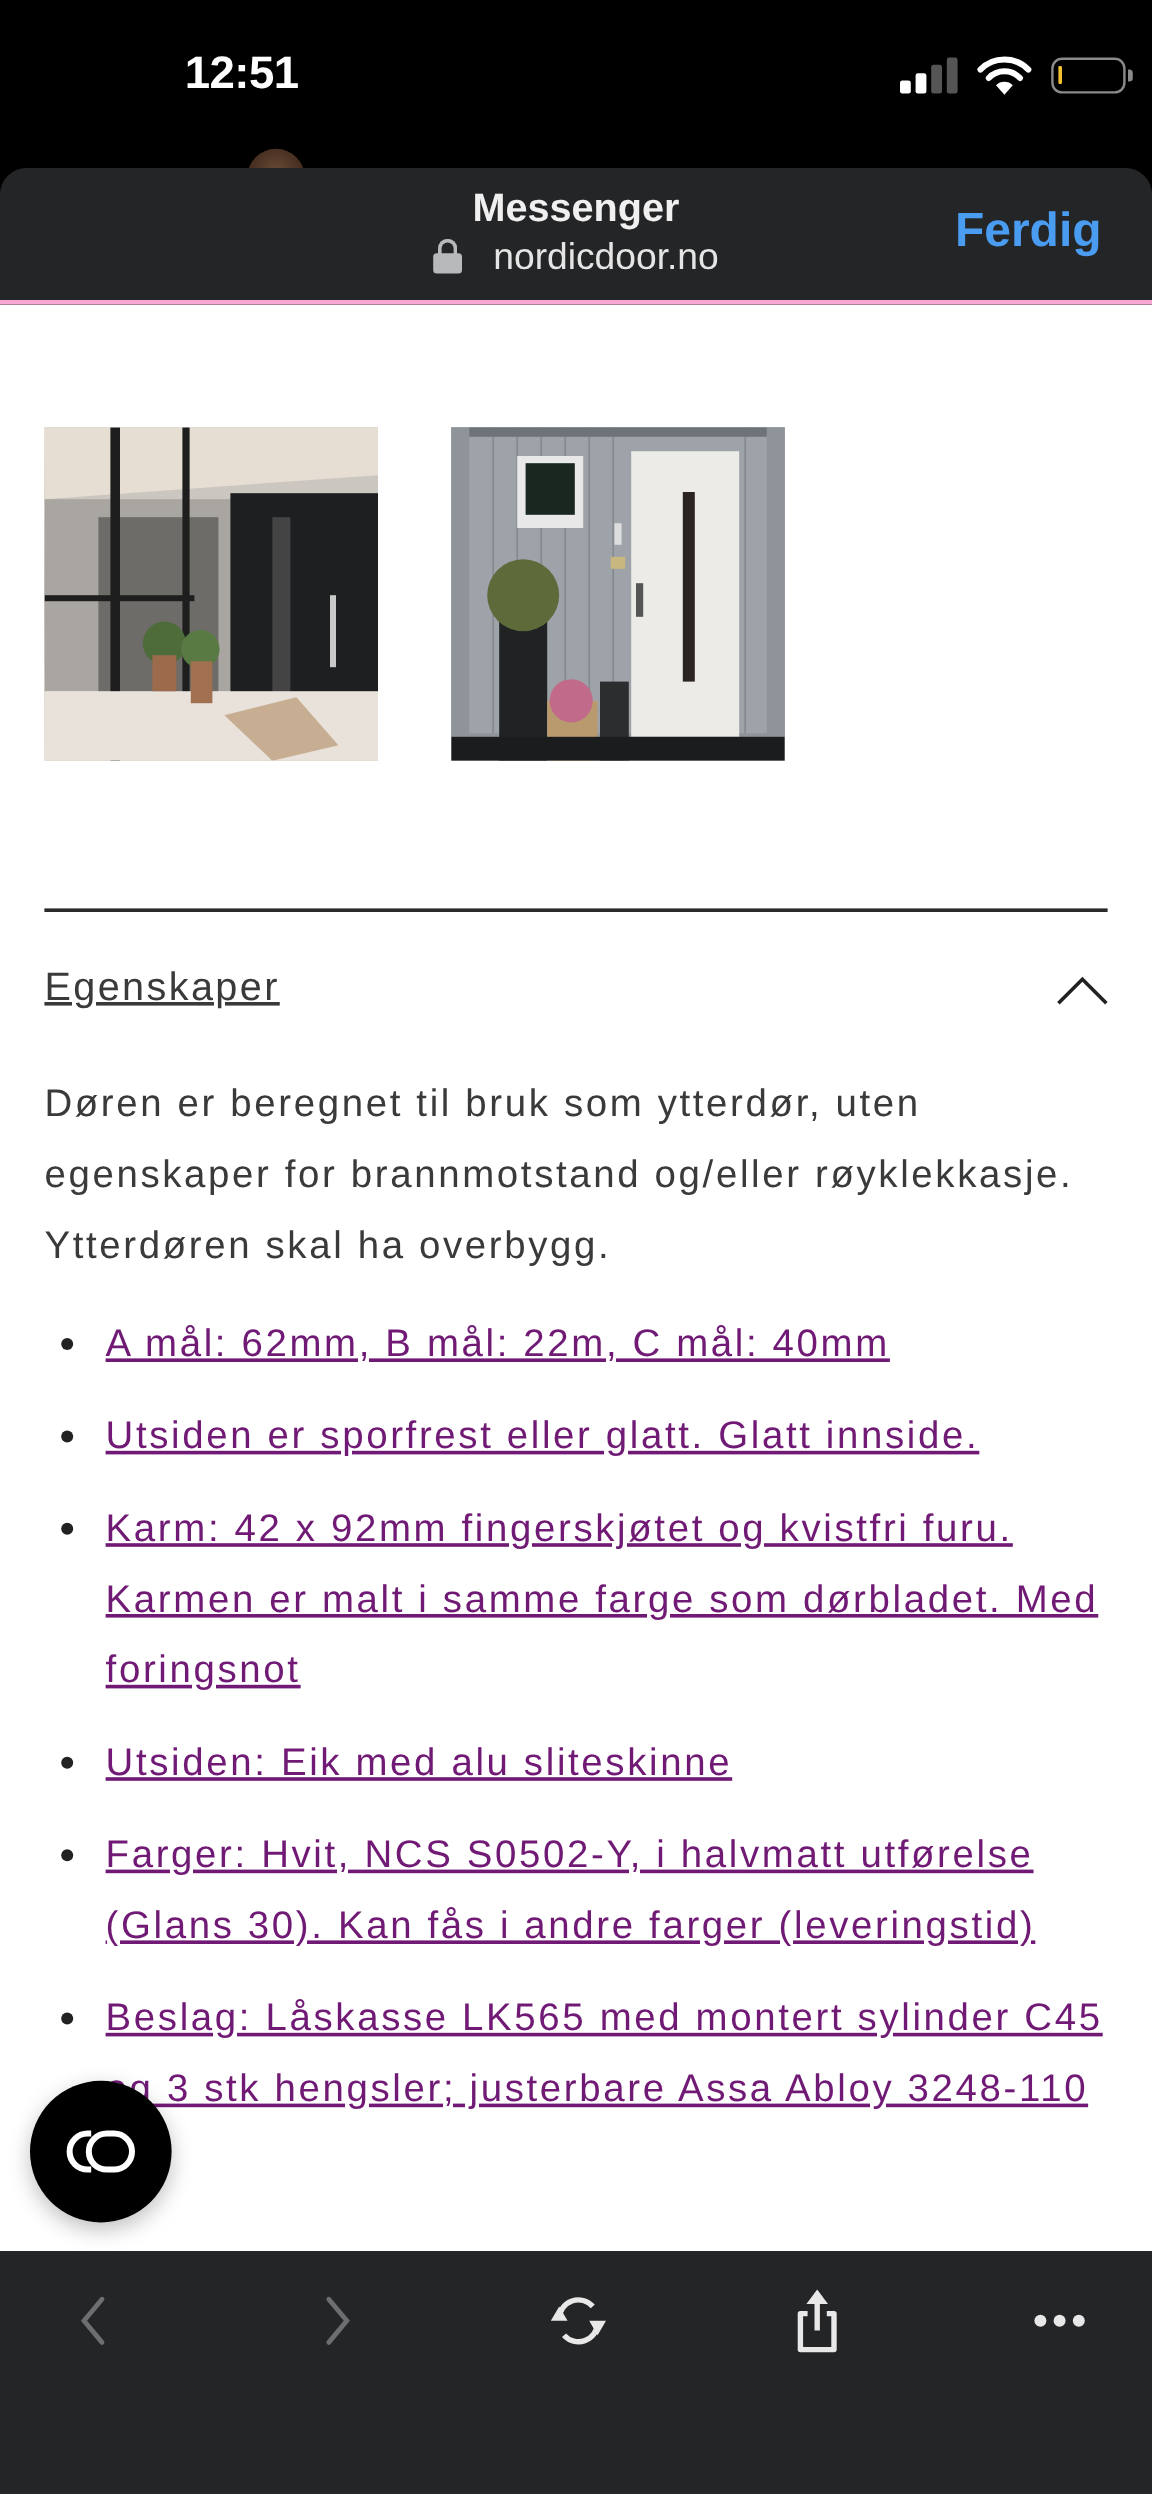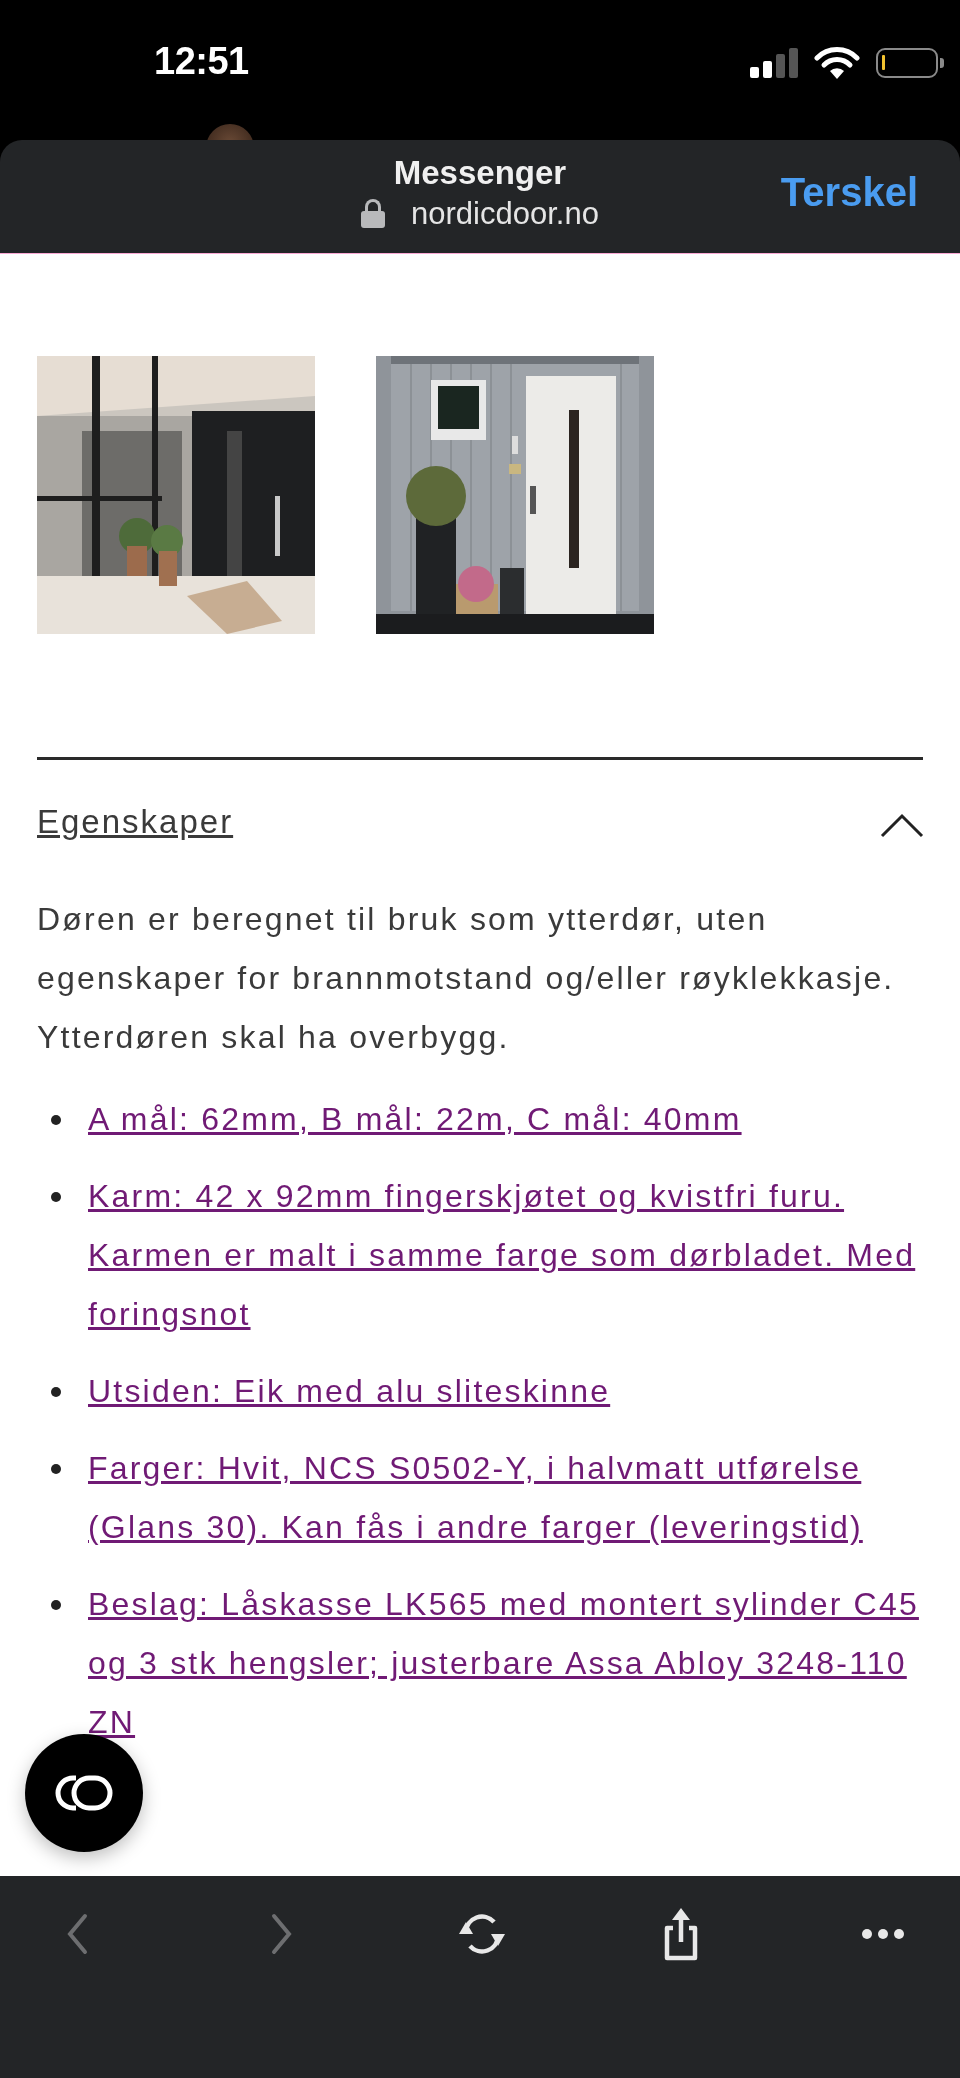--- a/index.html
+++ b/index.html
@@ -10,21 +10,21 @@
   .status-time { position: absolute; left: 106px; top: 40px; color: #fff; font-size: 38px; font-weight: bold; letter-spacing: -0.5px; font-family: "Liberation Sans", sans-serif; }
   .signal { position: absolute; left: 702px; top: 48px; width: 50px; height: 30px; }
   .signal span { position: absolute; bottom: 0; width: 9px; border-radius: 2px; background: #fff; }
   .signal span.dim { background: #555; }
   .wifi { position: absolute; left: 766px; top: 46px; width: 46px; height: 34px; }
   .battery { position: absolute; left: 828px; top: 48px; width: 62px; height: 30px; border: 2.5px solid #8a8a8a; border-radius: 9px; }
   .battery .level { position: absolute; left: 4px; top: 5px; width: 3px; height: 15px; background: #f2c230; border-radius: 1px; }
   .battery-cap { position: absolute; left: 892px; top: 58px; width: 4px; height: 10px; background: #8a8a8a; border-radius: 0 3px 3px 0; }
   .avatar-peek { position: absolute; left: 158px; top: 124px; width: 48px; height: 48px; border-radius: 50%; background: radial-gradient(circle at 50% 40%, #6a4a36, #2a1a12); }
 
-  .browser-header { position: absolute; left: 0; top: 140px; width: 960px; height: 114px; background: #232527; border-radius: 22px 22px 0 0; border-bottom: 1px solid #f9a8d4; }
+  .browser-header { position: absolute; left: 0; top: 140px; width: 960px; height: 114px; background: #232527; border-radius: 22px 22px 0 0; border-bottom: 4px solid #f9a8d4; }
   .header-title { position: absolute; left: 0; width: 960px; top: 14px; text-align: center; color: #f0f0f0; font-size: 33px; font-weight: bold; }
   .header-url { position: absolute; left: 0; width: 960px; top: 56px; text-align: center; color: #e5e5e5; font-size: 31px; }
   .header-url .lock { display: inline-block; position: relative; width: 24px; height: 28px; margin-right: 26px; vertical-align: -3px; }
   .lock .shackle { position: absolute; left: 4px; top: 0; width: 16px; height: 16px; border: 3.5px solid #b8b9bb; border-bottom: none; border-radius: 9px 9px 0 0; }
   .lock .body { position: absolute; left: 0; top: 12px; width: 24px; height: 17px; background: #b8b9bb; border-radius: 3px; }
   .done-button { position: absolute; right: 42px; top: 30px; color: #4a9cf0; font-size: 40px; font-weight: bold; cursor: pointer; }
 
   .page { position: absolute; left: 0; top: 254px; width: 960px; height: 1622px; background: #fff; overflow: hidden; }
   .thumb { position: absolute; top: 102px; width: 278px; height: 278px; overflow: hidden; }
   .thumb-1 { left: 37px; background: linear-gradient(180deg, #e8e0d8 0%, #c9c4bc 20%, #9d9a95 50%, #cfc7bb 80%, #ebe3d8 100%); }
@@ -66,21 +66,21 @@
     </div>
   <div class="battery-cap"></div>
   <div class="avatar-peek"></div>
 </div>
 
 <div class="browser-header">
   <div class="header-title">Messenger</div>
   <div class="header-url">
     <span class="lock"><span class="shackle"></span><span class="body"></span></span><span>nordicdoor.no</span>
   </div>
-  <div class="done-button">Terskel</div>
+  <div class="done-button">Ferdig</div>
 </div>
 
 <div class="page">
   <div class="thumb thumb-1" title="Black entrance door in hallway with glass partition and plants">
     <svg width="278" height="278" viewBox="0 0 278 278">
       <rect x="0" y="0" width="278" height="278" fill="#cbc6bf"></rect>
       <polygon points="0,0 278,0 278,40 0,60" fill="#e6ddd3"></polygon>
       <rect x="0" y="60" width="278" height="160" fill="#a9a6a1"></rect>
       <rect x="45" y="75" width="100" height="170" fill="#3d3d3d" opacity="0.55"></rect>
       <rect x="155" y="55" width="123" height="190" fill="#1e1f21"></rect>
@@ -131,20 +131,21 @@
 
   <div class="acc-title">Egenskaper</div>
   <svg class="acc-chevron" viewBox="0 0 48 30">
     <polyline points="4,26 24,6 44,26" fill="none" stroke="#222" stroke-width="3"></polyline>
   </svg>
 
   <p class="desc">Døren er beregnet til bruk som ytterdør, uten egenskaper for brannmotstand og/eller røyklekkasje. Ytterdøren skal ha overbygg.</p>
 
   <ul class="spec-list">
     <li class="spec-item"><span class="bullet"></span><span>A mål: 62mm, B mål: 22m, C mål: 40mm</span></li>
+    <li class="spec-item"><span class="bullet"></span><span>Utsiden er sporfrest eller glatt. Glatt innside.</span></li>
     <li class="spec-item"><span class="bullet"></span><span>Karm: 42 x 92mm fingerskjøtet og kvistfri furu. Karmen er malt i samme farge som dørbladet. Med foringsnot</span></li>
     <li class="spec-item"><span class="bullet"></span><span>Utsiden: Eik med alu sliteskinne</span></li>
     <li class="spec-item"><span class="bullet"></span><span>Farger: Hvit, NCS S0502-Y, i halvmatt utførelse (Glans 30). Kan fås i andre farger (leveringstid)</span></li>
     <li class="spec-item"><span class="bullet"></span><span>Beslag: Låskasse LK565 med montert sylinder C45 og 3 stk hengsler; justerbare Assa Abloy 3248-110 ZN</span></li>
   </ul>
 </div>
 
 <div class="fab">
   <svg width="60" height="38" viewBox="0 0 60 38">
     <path d="M22 4 H19 A15 15 0 0 0 19 34 H22" fill="none" stroke="#fff" stroke-width="5"></path>

